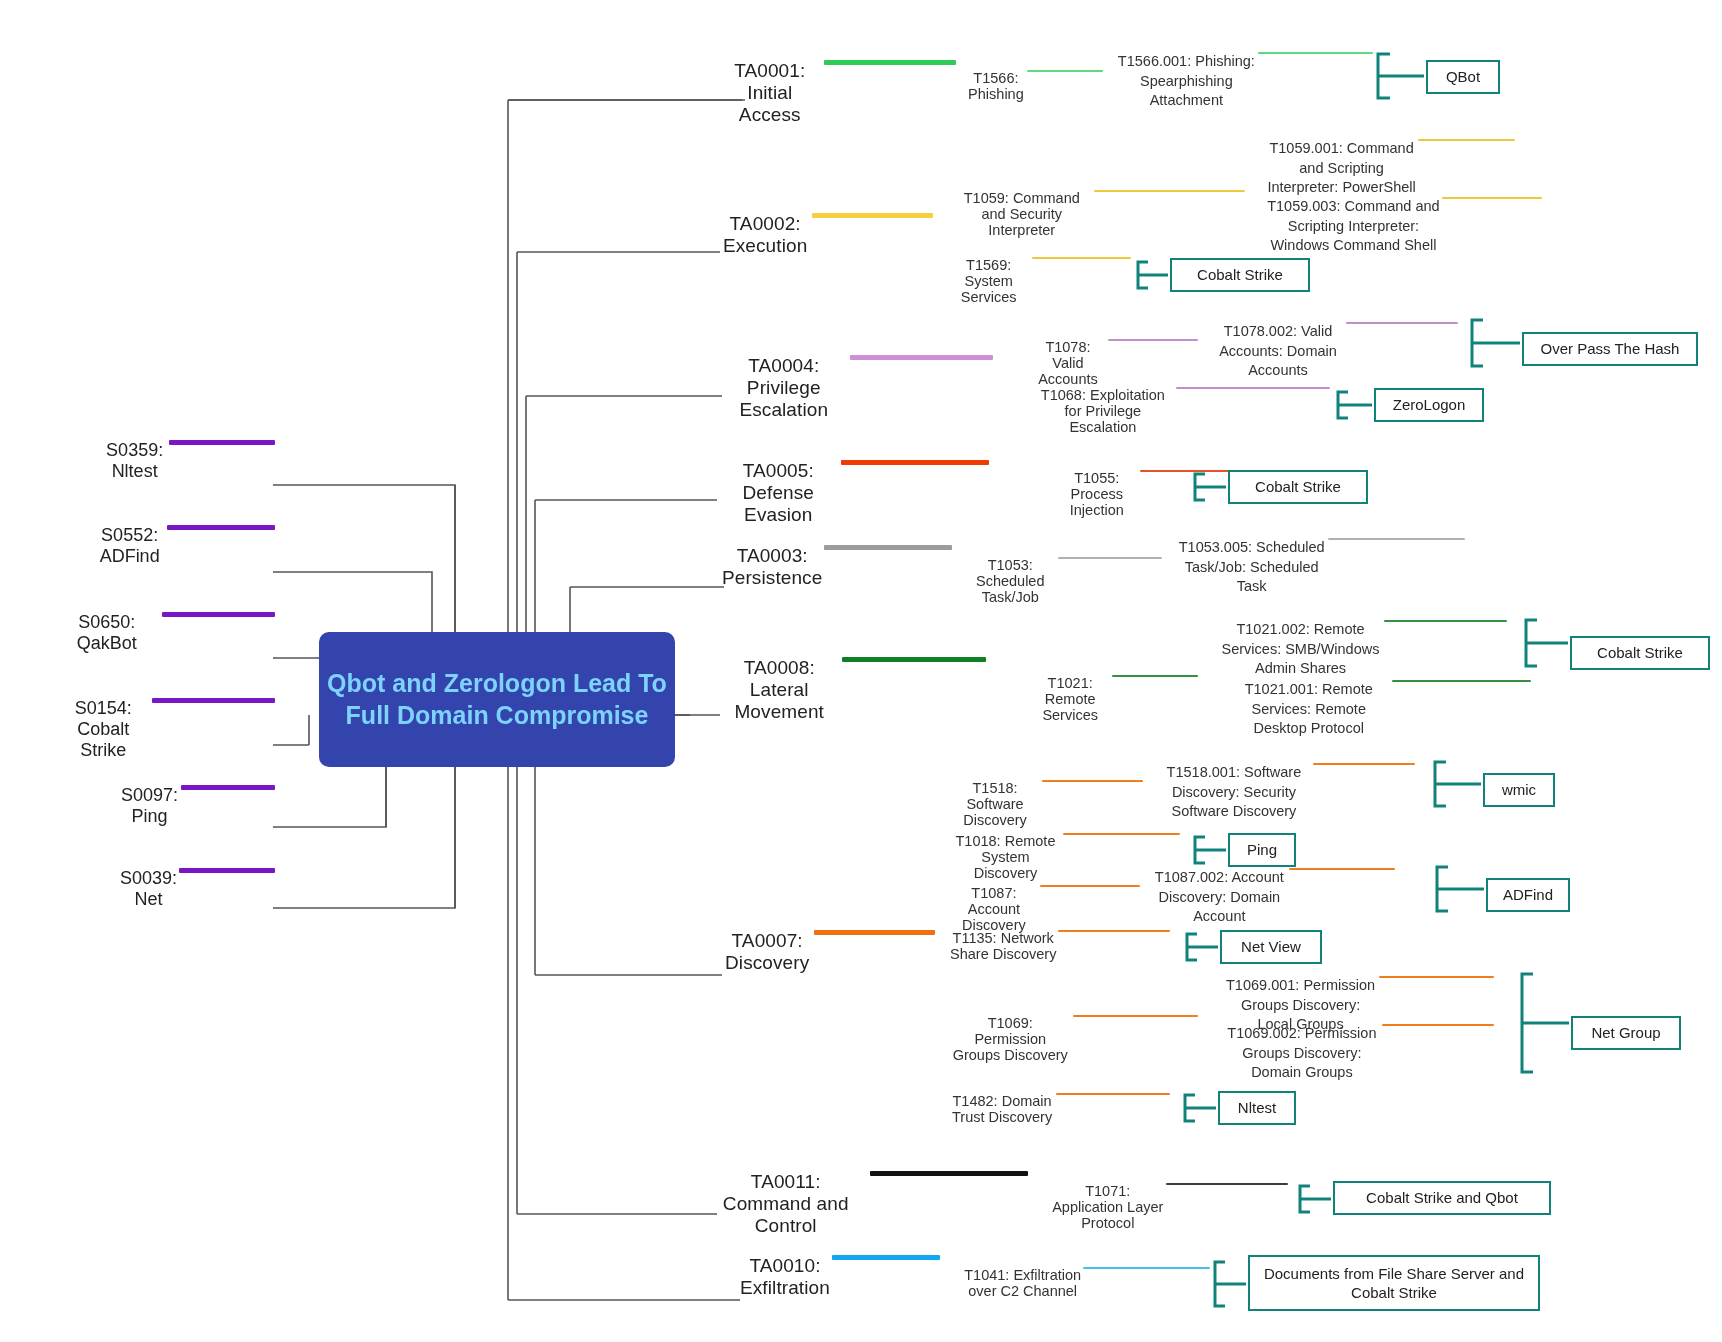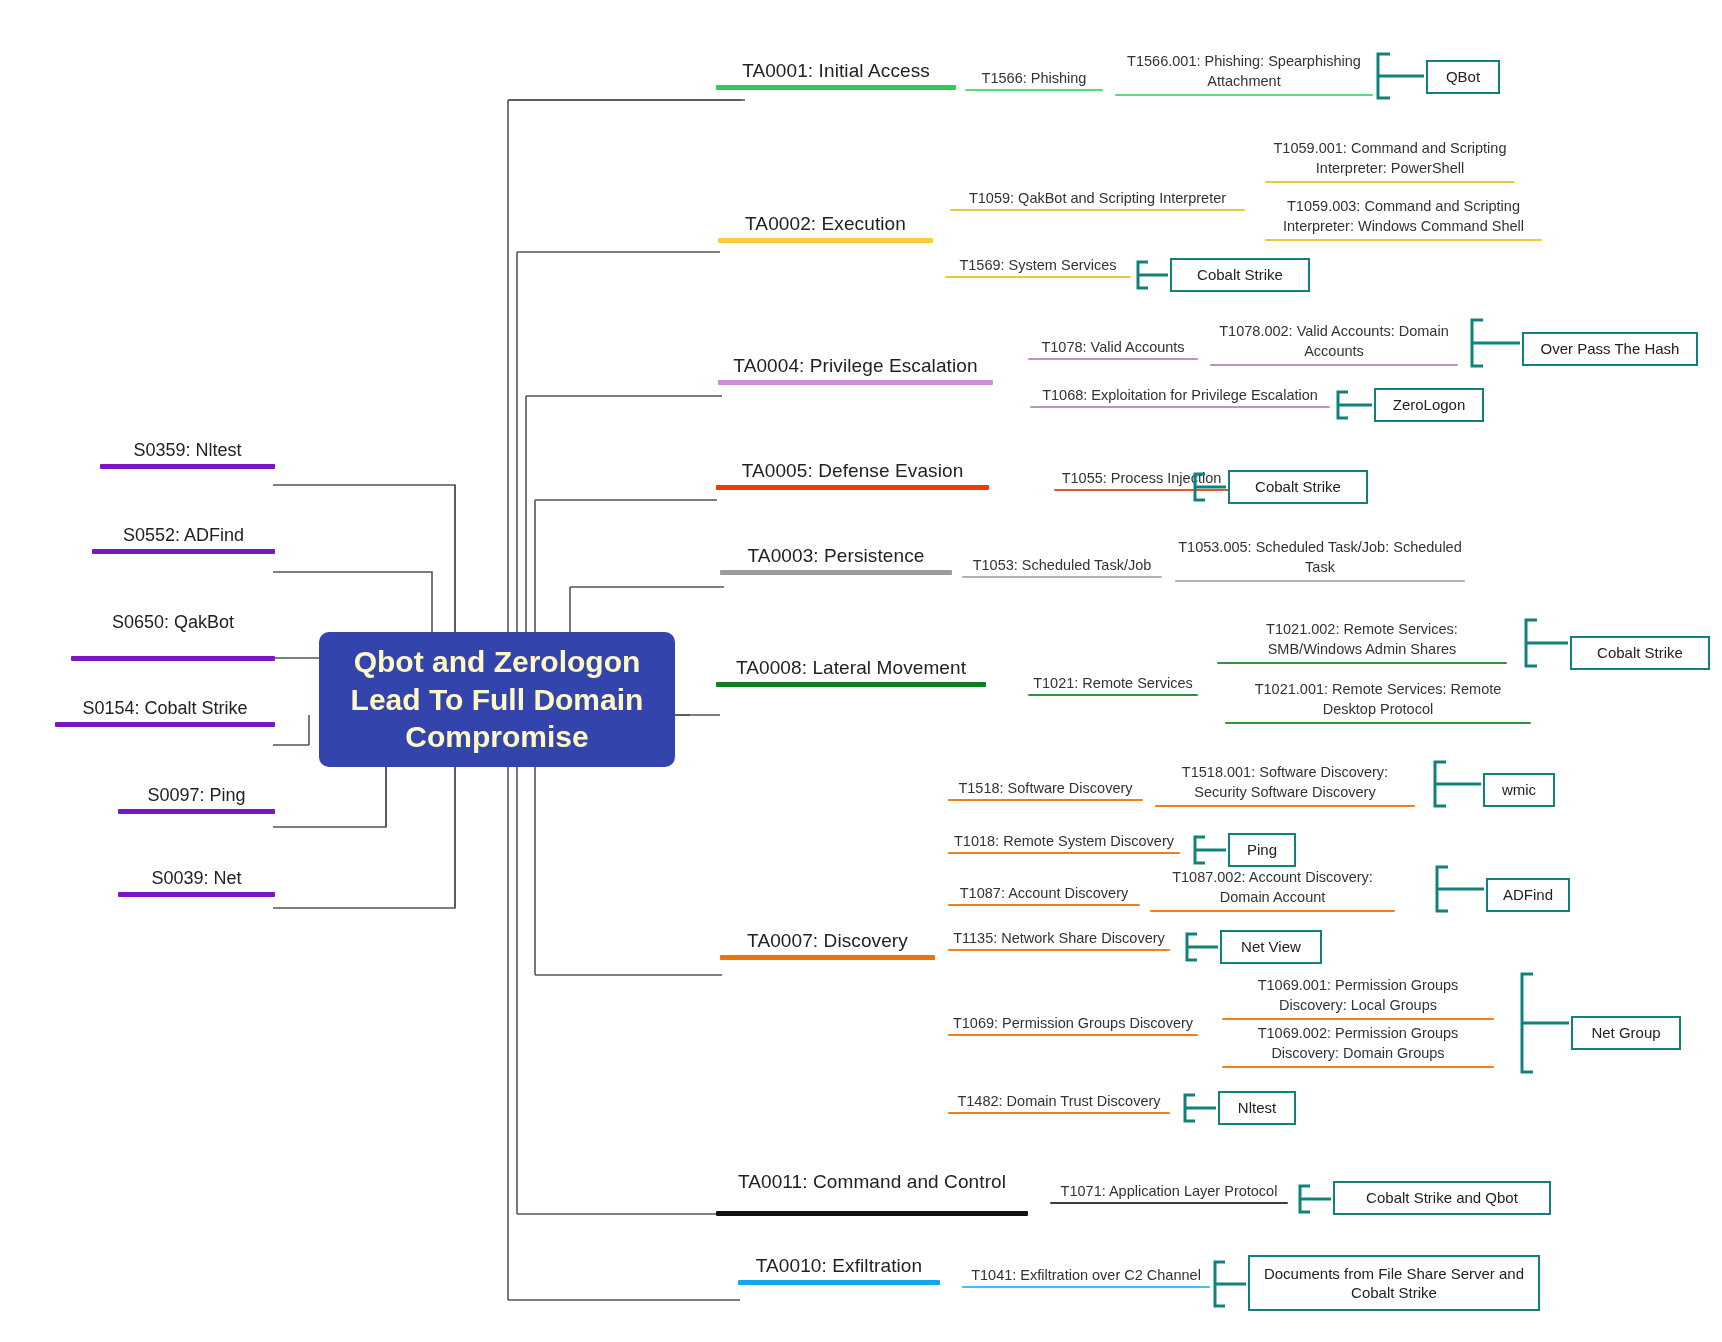--- a/index.html
+++ b/index.html
@@ -21,38 +21,38 @@
     width:1722px;height:1342px;
     pointer-events:none;
   }
 
   
   .root-node{
     position:absolute;
     box-sizing:border-box;
     background:#3344ad;
     border-radius:10px;
-    color:#fef9c3;
+    color:#7dd3fc;
     font-weight:bold;
-    font-size:30px;
+    font-size:25px;
     line-height:1.26;
     text-align:center;
     display:flex;
     align-items:center;
     justify-content:center;
     padding:8px 6px;
     z-index:6;
   }
 
   
   .ul-node{
     position:absolute;
     box-sizing:border-box;
     display:flex;
-    flex-direction:column;
+    flex-direction:row;
     justify-content:flex-end;
     z-index:4;
   }
   .ul-node .lbl{
     display:block;
     text-align:center;
     white-space:normal;
     padding:0 2px 3px 2px;
   }
   .ul-node .rule{
@@ -193,21 +193,21 @@
   </div>
   <div class="box-node" style="left:1426px; top:60px; width:74px; height:34px;">
     <span>QBot</span>
   </div>
 
   <div class="ul-node tactic" style="left:718px; top:213px; width:215px;">
     <span class="lbl">TA0002: Execution</span>
     <span class="rule" style="background:#f5cf3d;"></span>
   </div>
   <div class="ul-node tech" style="left:950px; top:190px; width:295px;">
-    <span class="lbl">T1059: QakBot and Scripting Interpreter</span>
+    <span class="lbl">T1059: Command and Security Interpreter</span>
     <span class="rule" style="background:#ecc93a;"></span>
   </div>
   <div class="ul-node subtech" style="left:1265px; top:139px; width:250px;">
     <span class="lbl">T1059.001: Command and Scripting Interpreter: PowerShell</span>
     <span class="rule" style="background:#ecc93a;"></span>
   </div>
   <div class="ul-node subtech" style="left:1265px; top:197px; width:277px;">
     <span class="lbl">T1059.003: Command and Scripting Interpreter: Windows Command Shell</span>
     <span class="rule" style="background:#ecc93a;"></span>
   </div>

